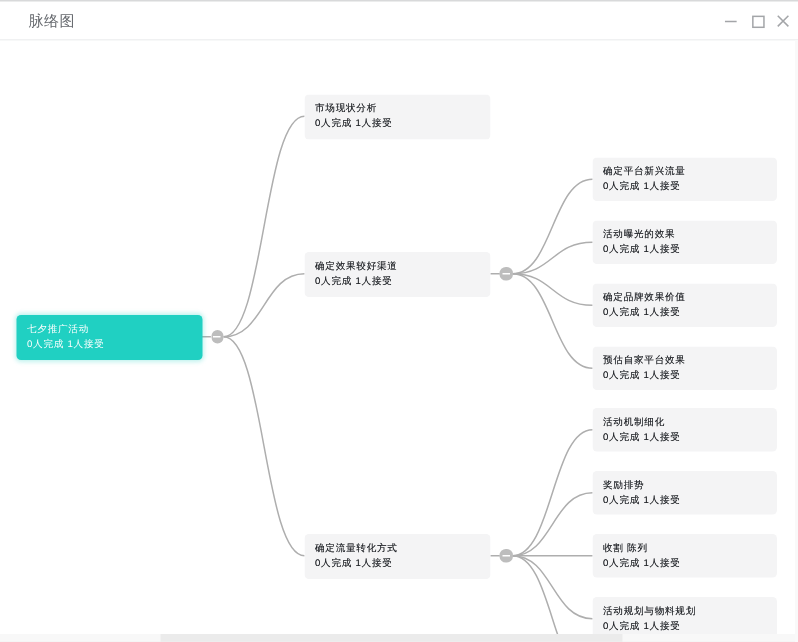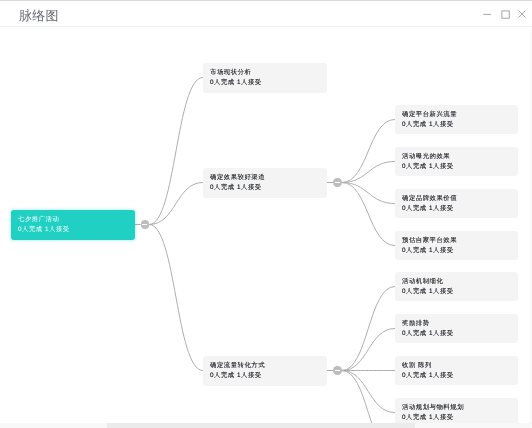--- a/index.html
+++ b/index.html
@@ -9,21 +9,21 @@
        -webkit-font-smoothing:antialiased;text-rendering:geometricPrecision;}
   #app{position:relative;width:532px;height:428px;background:#fff;}
   .top-edge{position:absolute;left:0;top:0;width:532px;height:1px;background:#d8d9da;z-index:20;}
   .vscroll-track{position:absolute;left:530px;top:27px;width:2px;height:401px;background:#f9f9f9;}
   .hscroll-track{position:absolute;left:0;top:423px;width:530px;height:5px;background:#f8f8f8;}
   .hscroll-thumb{position:absolute;left:107px;top:423px;width:308px;height:5px;background:#ebebeb;}
 
   
   .titlebar{position:absolute;left:0;top:0;width:532px;height:27px;background:#fff;
             border-bottom:1px solid #f0f1f2;box-sizing:border-box;}
-  .title-text{position:absolute;left:19px;top:7px;font-size:13px;color:#66696e;will-change:transform;
+  .title-text{position:absolute;left:19px;top:7px;font-size:10px;color:#66696e;will-change:transform;
               letter-spacing:0.3px;white-space:nowrap;font-family:Liberation Mono, monospace;}
   .winbtns{position:absolute;left:0;top:0;width:532px;height:26px;}
   .winbtn{position:absolute;top:4px;width:20px;height:20px;}
   .winbtn svg{display:block;}
 
   
   .canvas{position:absolute;left:0;top:27px;width:532px;height:401px;overflow:hidden;}
   .edges{position:absolute;left:0;top:0;}
 
   .node{position:absolute;box-sizing:border-box;border-radius:3px;will-change:transform;}

